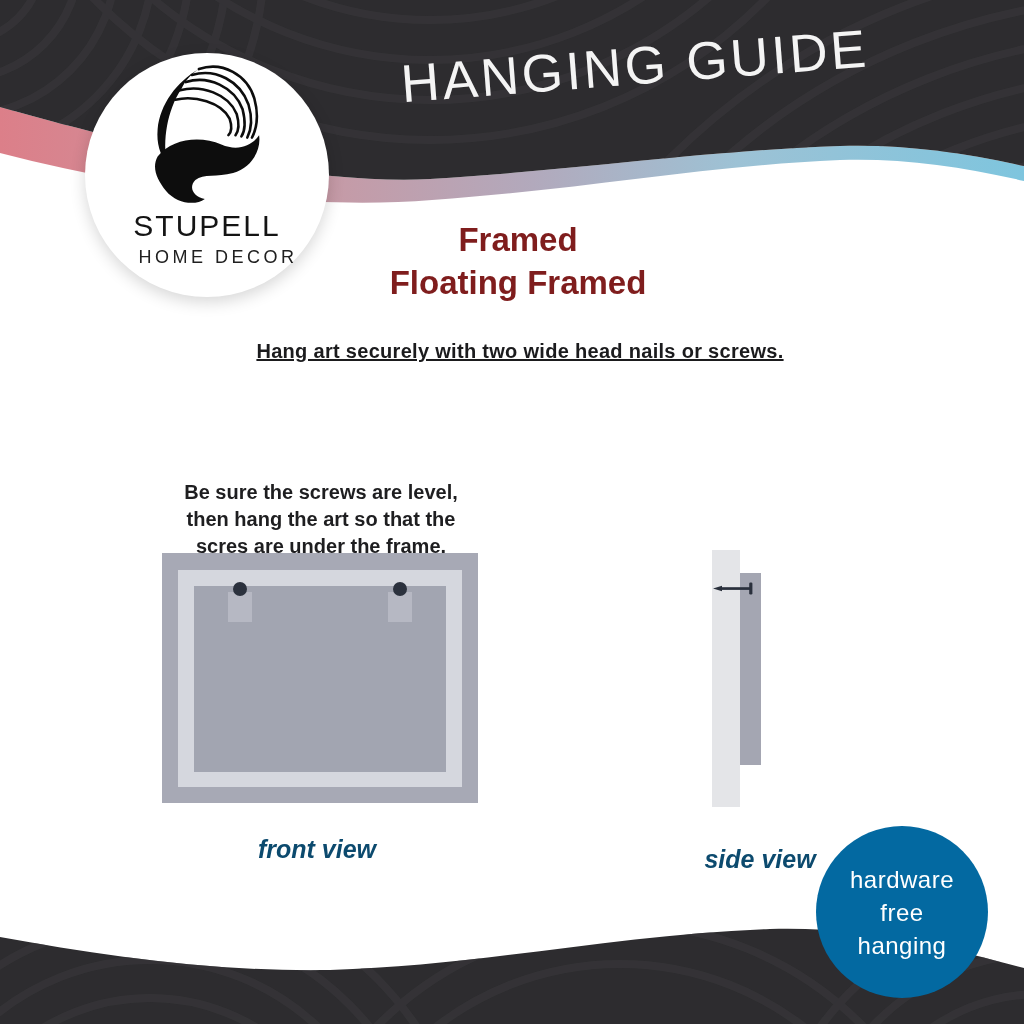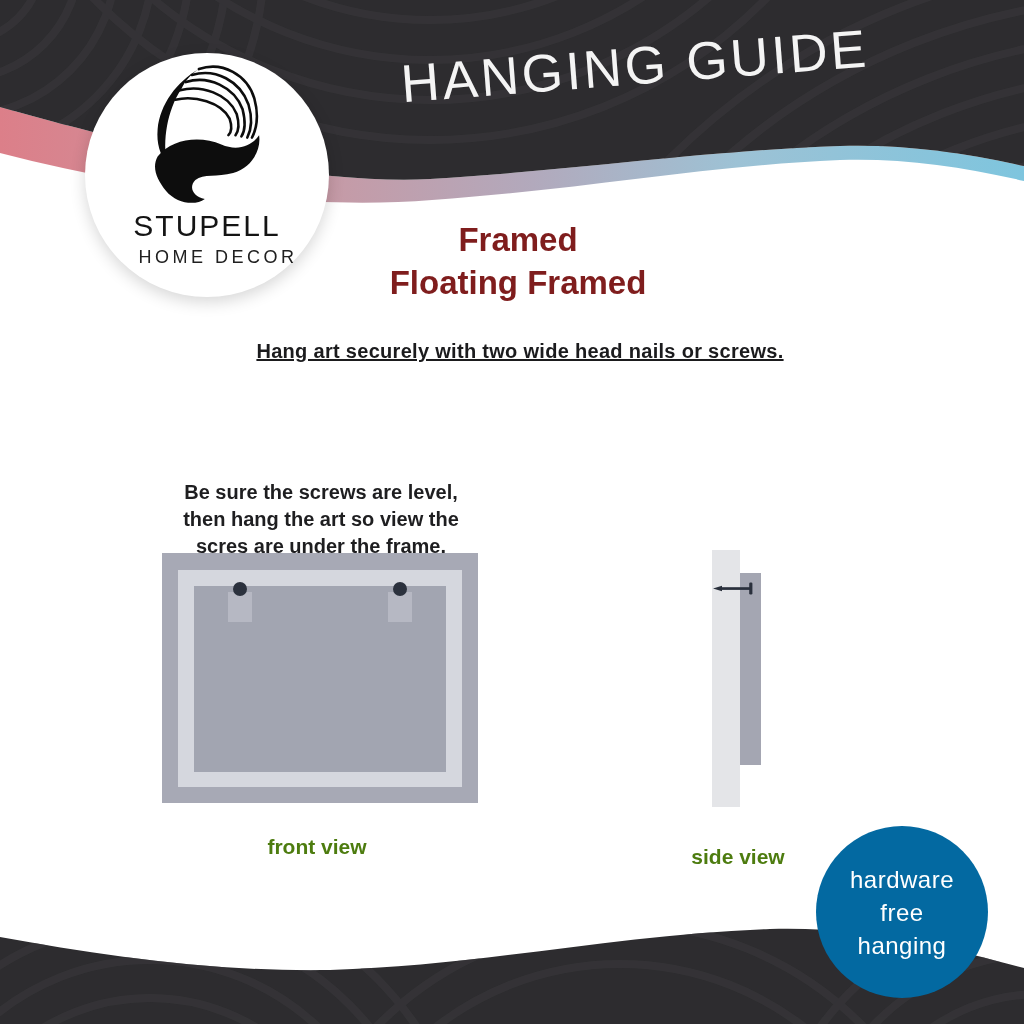--- a/index.html
+++ b/index.html
@@ -39,24 +39,24 @@
     position:absolute;left:520px;top:340px;transform:translateX(-50%);
     font-size:20px;font-weight:600;letter-spacing:0.3px;color:#1b1b1d;white-space:nowrap;text-decoration:underline;
   }
   .note{
     position:absolute;transform:translateX(-50%);text-align:center;
     font-size:20px;line-height:27px;font-weight:600;color:#1e1e20;white-space:nowrap;
   }
   .note-front{left:321px;top:447px;margin-top:32px;}
   .note-side{left:736px;top:452px;}
   .caption{
-    position:absolute;transform:translateX(-50%);font-size:21px;font-weight:600;color:#4d7c0f;white-space:nowrap;
+    position:absolute;transform:translateX(-50%);font-size:25px;font-weight:600;color:#0c4a6e;white-space:nowrap;font-style:italic;
   }
   .caption-front{left:317px;top:835px;}
-  .caption-side{left:738px;top:845px;text-align:right;}
+  .caption-side{left:760px;top:845px;text-align:right;}
   
   .fv-outer{left:162px;top:553px;width:316px;height:250px;background:#a7a9b5;}
   .fv-band{left:178px;top:570px;width:284px;height:217px;background:#d5d7de;}
   .fv-inner{left:194px;top:586px;width:252px;height:186px;background:#a2a5b1;}
   .fv-smudge{width:24px;height:30px;background:#c9ccd5;opacity:0.5;}
   .screw-dot{width:14px;height:14px;border-radius:50%;background:#2b313d;}
   
   .sv-canvas{left:712px;top:550px;width:28px;height:257px;background:#e4e5e8;}
   .sv-frame{left:740px;top:573px;width:21px;height:192px;background:#a4a6b2;}
   .sv-nail{left:712px;top:581px;}
@@ -139,21 +139,21 @@
 
   <div class="product-title">
     <div>Framed</div>
     <div>Floating Framed</div>
   </div>
 
   <div class="instruction">Hang art securely with two wide head nails or screws.</div>
 
   <div class="note note-front">
     <div>Be sure the screws are level,</div>
-    <div>then hang the art so view the</div>
+    <div>then hang the art so that the</div>
     <div>scres are under the frame.</div>
   </div>
 
   <div class="note note-side">
   </div>
 
   <div class="abs fv-outer"></div>
   <div class="abs fv-band"></div>
   <div class="abs fv-inner"></div>
   <div class="abs fv-smudge" style="left:228px;top:592px;"></div>

